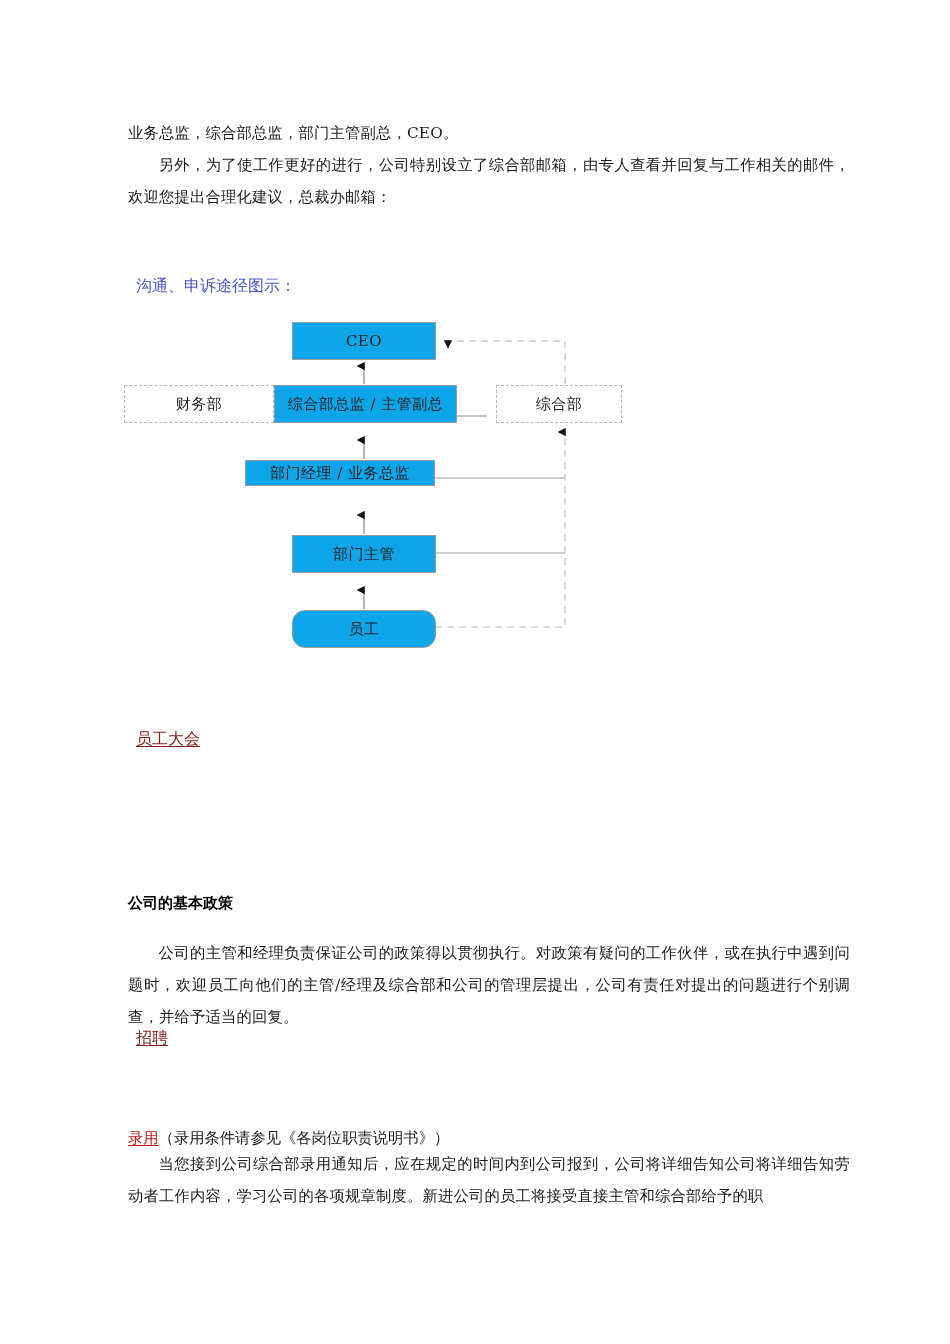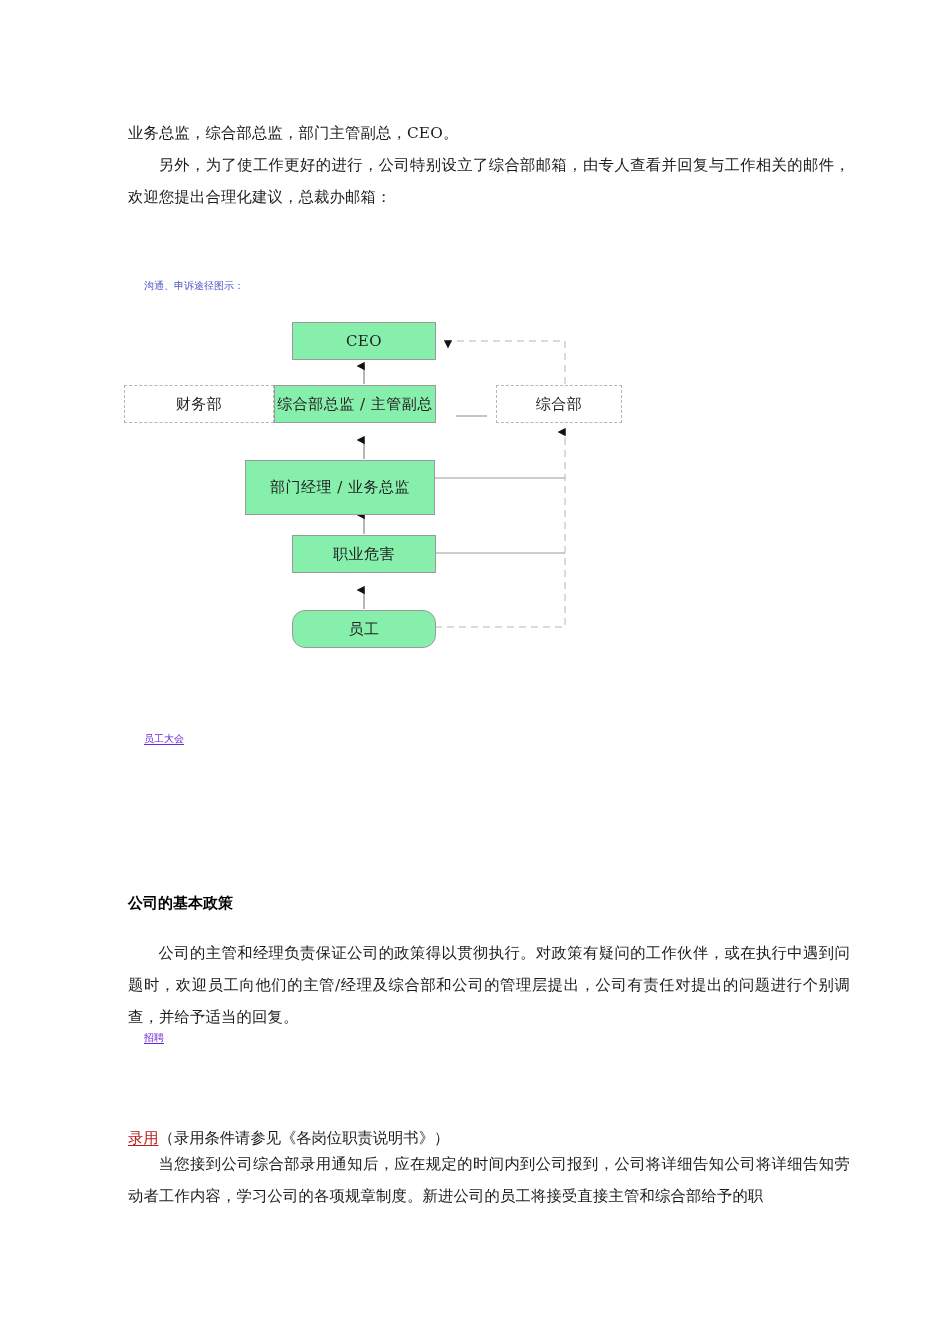--- a/index.html
+++ b/index.html
@@ -28,28 +28,28 @@
     text-align: justify;
     text-justify: inter-ideograph;
     letter-spacing: 0.2px;
   }
   .para { margin: 0; }
   .indent { text-indent: 2em; }
 
   
   .head-blue {
     position: absolute;
-    left: 144px;
-    font-size: 10px;
+    left: 136px;
+    font-size: 16px;
     line-height: 28px;
     color: #4A55C4;
     white-space: nowrap;
   }
   .head-blue.link {
-    color: #6d28d9;
+    color: #7f1d1d;
     text-decoration: underline;
     text-underline-offset: 2px;
   }
   .head-bold {
     position: absolute;
     left: 128px;
     font-family: "DejaVu Sans", "Liberation Sans", sans-serif;
     font-size: 15px;
     font-weight: bold;
     color: #000000;
@@ -81,21 +81,21 @@
   }
   .node {
     position: absolute;
     box-sizing: border-box;
     display: flex;
     align-items: center;
     justify-content: center;
     font-family: "DejaVu Serif", "Liberation Serif", serif;
     font-size: 15px;
     color: #222;
-    background: #86efac;
+    background: #0ea5e9;
     letter-spacing: 0.5px;
   }
   .node.solid { border: 1px solid #9a9a9a; }
   .node.dashed { border: 1px dashed #b6b6b6; background: transparent; }
 </style>
 </head>
 <body>
 
 <div class="page">
 
@@ -139,34 +139,34 @@
   </svg>
 
   <div class="node solid" style="left:292px; top:322px; width:144px; height:38px;">
     <span>CEO</span>
   </div>
 
   <div class="node dashed" style="left:124px; top:385px; width:150px; height:38px;">
     <span>财务部</span>
   </div>
 
-  <div class="node solid" style="left:274px; top:385px; width:162px; height:38px;">
+  <div class="node solid" style="left:274px; top:385px; width:183px; height:38px;">
     <span>综合部总监 / 主管副总</span>
   </div>
 
   <div class="node dashed" style="left:496px; top:385px; width:126px; height:38px;">
     <span>综合部</span>
   </div>
 
-  <div class="node solid" style="left:245px; top:460px; width:190px; height:55px;">
+  <div class="node solid" style="left:245px; top:460px; width:190px; height:26px;">
     <span>部门经理 / 业务总监</span>
   </div>
 
   <div class="node solid" style="left:292px; top:535px; width:144px; height:38px;">
-    <span>职业危害</span>
+    <span>部门主管</span>
   </div>
 
   <div class="node solid" style="left:292px; top:610px; width:144px; height:38px;border-radius:13px;">
     <span>员工</span>
   </div>
 
   <div class="head-blue link" style="top:725px;">员工大会</div>
 
 
   <div class="head-bold" style="top:890px;">公司的基本政策</div>

